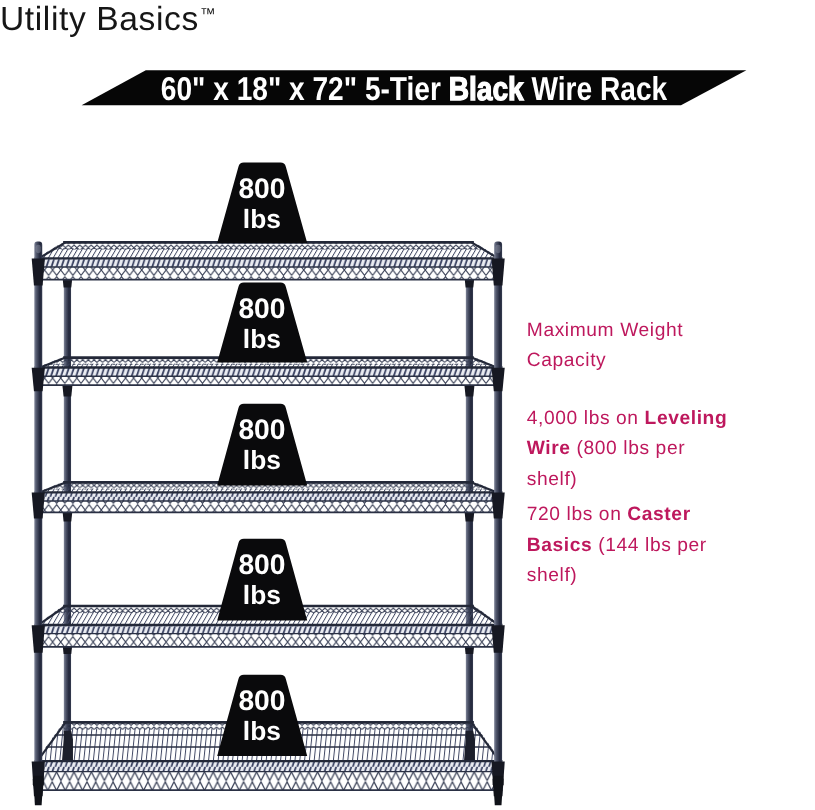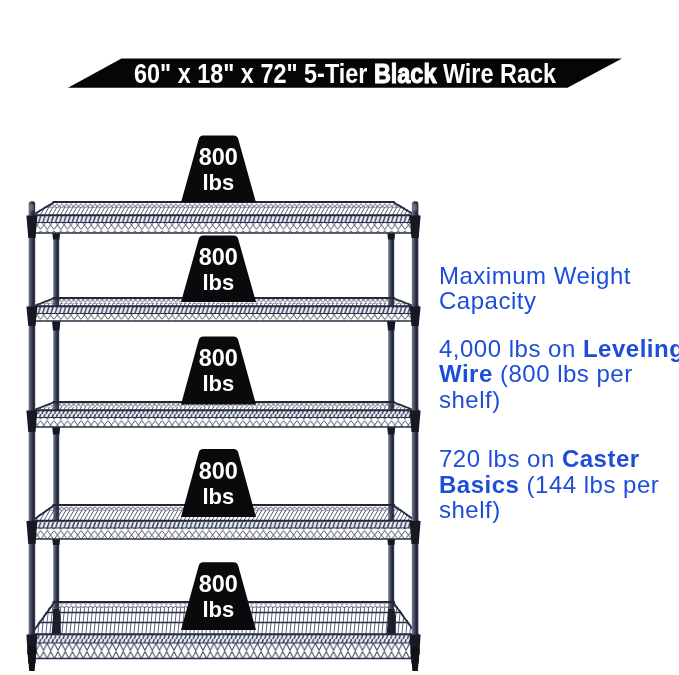--- a/index.html
+++ b/index.html
@@ -1,19 +1,19 @@
 <!DOCTYPE html>
 <html><head><meta charset="utf-8">
 <style>
 html,body{margin:0;padding:0;background:#ffffff;}
 #stage{position:relative;width:679px;height:675px;overflow:hidden;background:#ffffff;
 font-family:"Liberation Sans", sans-serif;}
 .logo{position:absolute;left:0px;top:-0.5px;font-size:28px;color:#161616;letter-spacing:0.5px;white-space:nowrap;}
 .logo sup{font-size:13px;position:relative;top:2px;left:1px;}
-.rt{position:absolute;left:439px;color:#1d4ed8;font-size:24px;line-height:25.7px;letter-spacing:0.5px;white-space:nowrap;}
+.rt{position:absolute;left:439px;color:#be185d;font-size:16px;line-height:25.7px;letter-spacing:0.5px;white-space:nowrap;}
 .rt b{font-weight:bold;}
 </style></head>
 <body>
 <div id="stage">
 <svg width="679" height="675" viewBox="0 0 679 675" style="position:absolute;left:0;top:0">
 <defs>
 <linearGradient id="pg" x1="0" y1="0" x2="1" y2="0">
 <stop offset="0" stop-color="#7e8498"></stop>
           <stop offset="0.3" stop-color="#4d5368"></stop>
 <stop offset="0.72" stop-color="#21263a"></stop>
@@ -160,15 +160,16 @@
 <polygon points="409.6,410.5 420.6,410.5 418.7,432.0 411.5,432.0" fill="#161822"></polygon>
 <polygon points="26.4,521.0 37.4,521.0 35.5,544.0 28.3,544.0" fill="#161822"></polygon>
 <polygon points="409.6,521.0 420.6,521.0 418.7,544.0 411.5,544.0" fill="#161822"></polygon>
 <polygon points="26.4,634.5 37.4,634.5 35.5,663.5 28.3,663.5" fill="#161822"></polygon>
 <polygon points="409.6,634.5 420.6,634.5 418.7,663.5 411.5,663.5" fill="#161822"></polygon>
 <polygon points="27.6,646.5 36.2,646.5 34.7,671 29.1,671" fill="#101218"></polygon>
 <rect x="27.3" y="647.5" width="9.2" height="8" rx="2" fill="#101218"></rect>
 <polygon points="410.8,646.5 419.4,646.5 417.9,671 412.3,671" fill="#101218"></polygon>
 <rect x="410.5" y="647.5" width="9.2" height="8" rx="2" fill="#101218"></rect>
 </svg>
+<div class="logo">Utility Basics<sup>™</sup></div>
 <div class="rt" style="top:262.6px">Maximum Weight<br>Capacity</div>
 <div class="rt" style="top:335.7px">4,000 lbs on <b>Leveling</b><br><b>Wire</b> (800 lbs per<br>shelf)</div>
-<div class="rt" style="top:446px">720 lbs on <b>Caster</b><br><b>Basics</b> (144 lbs per<br>shelf)</div>
+<div class="rt" style="top:416px">720 lbs on <b>Caster</b><br><b>Basics</b> (144 lbs per<br>shelf)</div>
 </div>
 </body></html>

